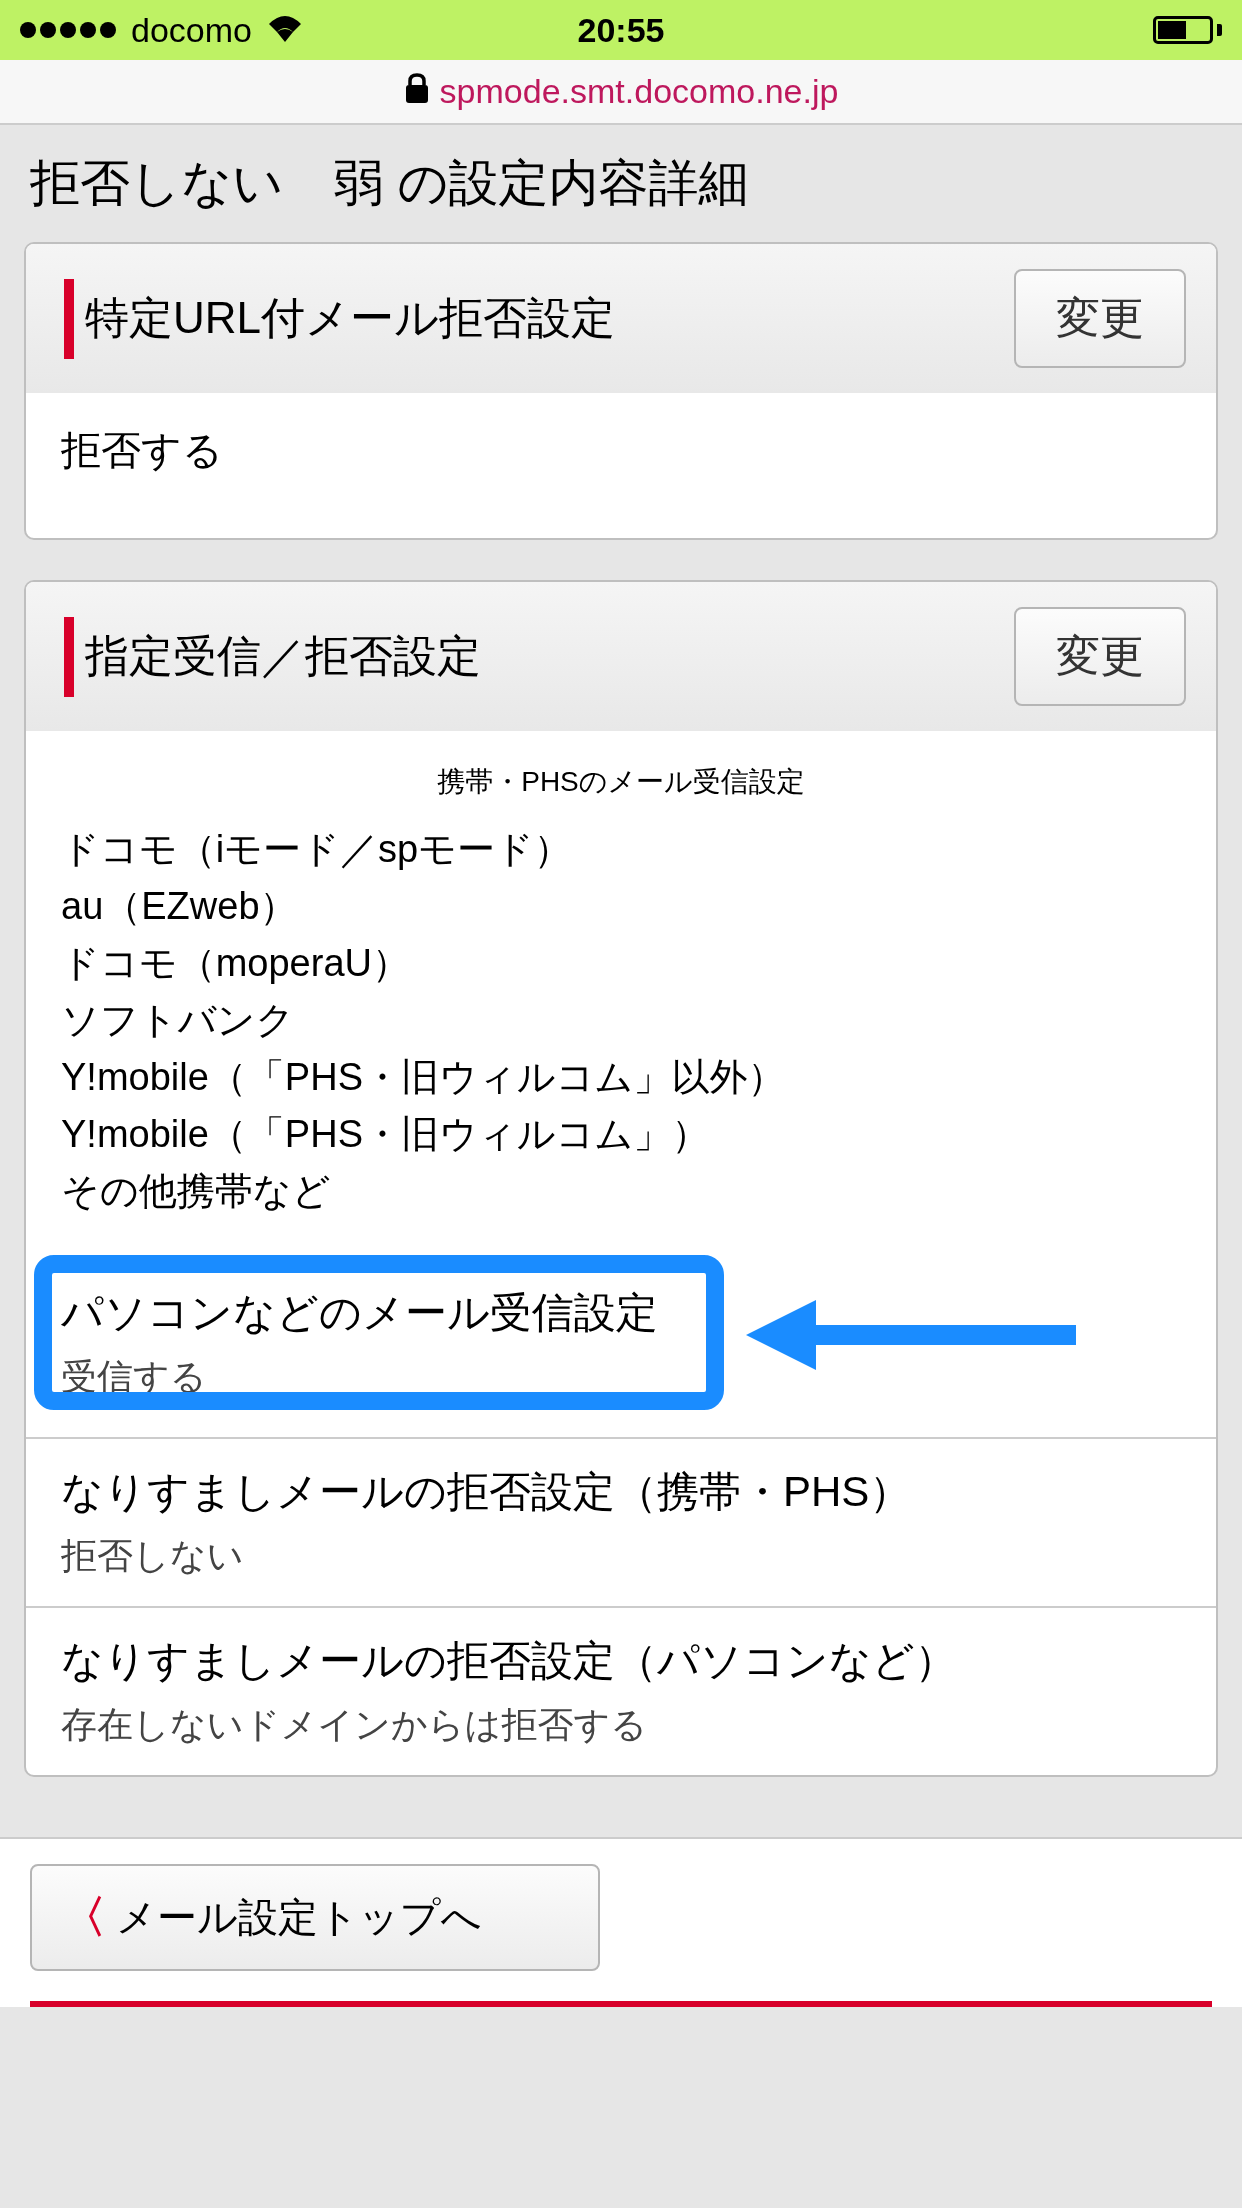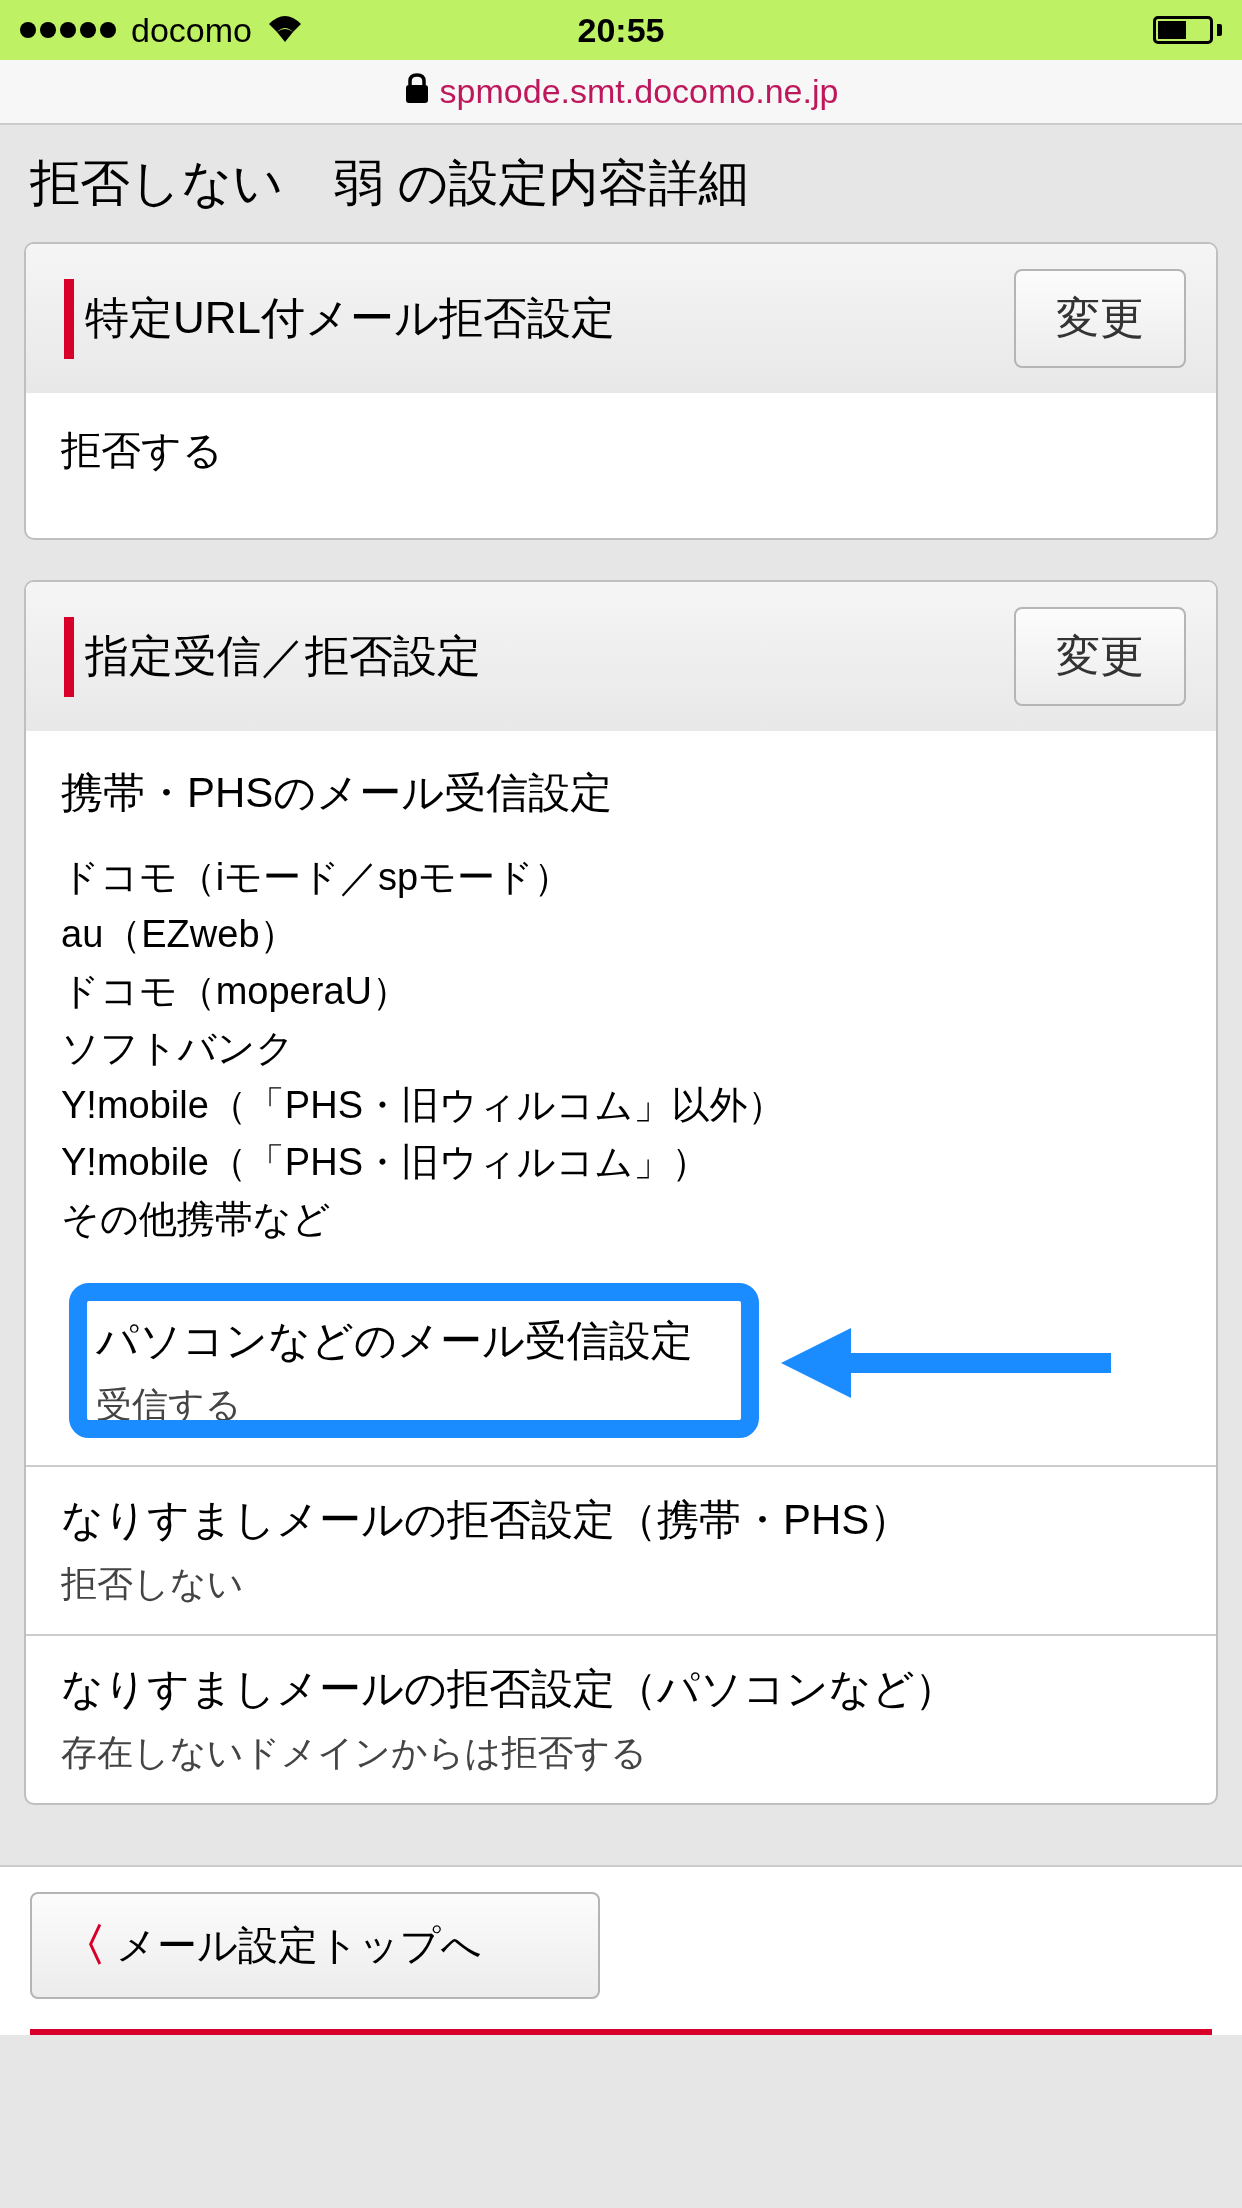--- a/index.html
+++ b/index.html
@@ -68,21 +68,21 @@
     .change-btn {
       padding: 18px 40px;
       font-size: 44px;
       background: linear-gradient(#fcfcfc, #ececec);
       border: 2px solid #b5b5b5;
       border-radius: 8px;
       color: #333;
     }
     .card-body { padding: 30px 35px; font-size: 40px; line-height: 1.5; }
     .card-body-tall { padding: 30px 35px 60px; font-size: 40px; }
-    .section-title { font-size: 42px; margin-bottom: 25px; }
+    .section-title { font-size: 28px; margin-bottom: 18px; text-align: center; }
     .list-line { font-size: 38px; line-height: 1.5; }
     .divider-section { border-top: 2px solid #ccc; padding: 25px 35px; }
     .divider-section .sec-title { font-size: 42px; margin-bottom: 12px; }
     .divider-section .sec-value { font-size: 36px; color: #444; }
     .highlighted {
       position: relative;
       border-top: none;
     }
     .highlight-box {
       position: absolute;
@@ -185,21 +185,21 @@
     <div class="card-body">
       <div class="section-title">携帯・PHSのメール受信設定</div>
       <div class="list-line">ドコモ（iモード／spモード）</div>
       <div class="list-line">au（EZweb）</div>
       <div class="list-line">ドコモ（moperaU）</div>
       <div class="list-line">ソフトバンク</div>
       <div class="list-line">Y!mobile（「PHS・旧ウィルコム」以外）</div>
       <div class="list-line">Y!mobile（「PHS・旧ウィルコム」）</div>
       <div class="list-line">その他携帯など</div>
     </div>
-    <div class="divider-section highlighted" style="padding-top:35px;padding-bottom:35px;margin-left:35px;">
+    <div class="divider-section highlighted" style="padding-top:35px;padding-bottom:35px;">
       <div class="sec-title">パソコンなどのメール受信設定</div>
       <div class="sec-value">受信する</div>
       <div class="highlight-box"></div>
       <svg class="arrow-svg" width="340" height="80" viewBox="0 0 340 80">
         <line x1="330" y1="40" x2="60" y2="40" stroke="#1a8cff" stroke-width="20"></line>
         <polygon points="0,40 70,5 70,75" fill="#1a8cff"></polygon>
       </svg>
     </div>
     <div class="divider-section">
       <div class="sec-title">なりすましメールの拒否設定（携帯・PHS）</div>

